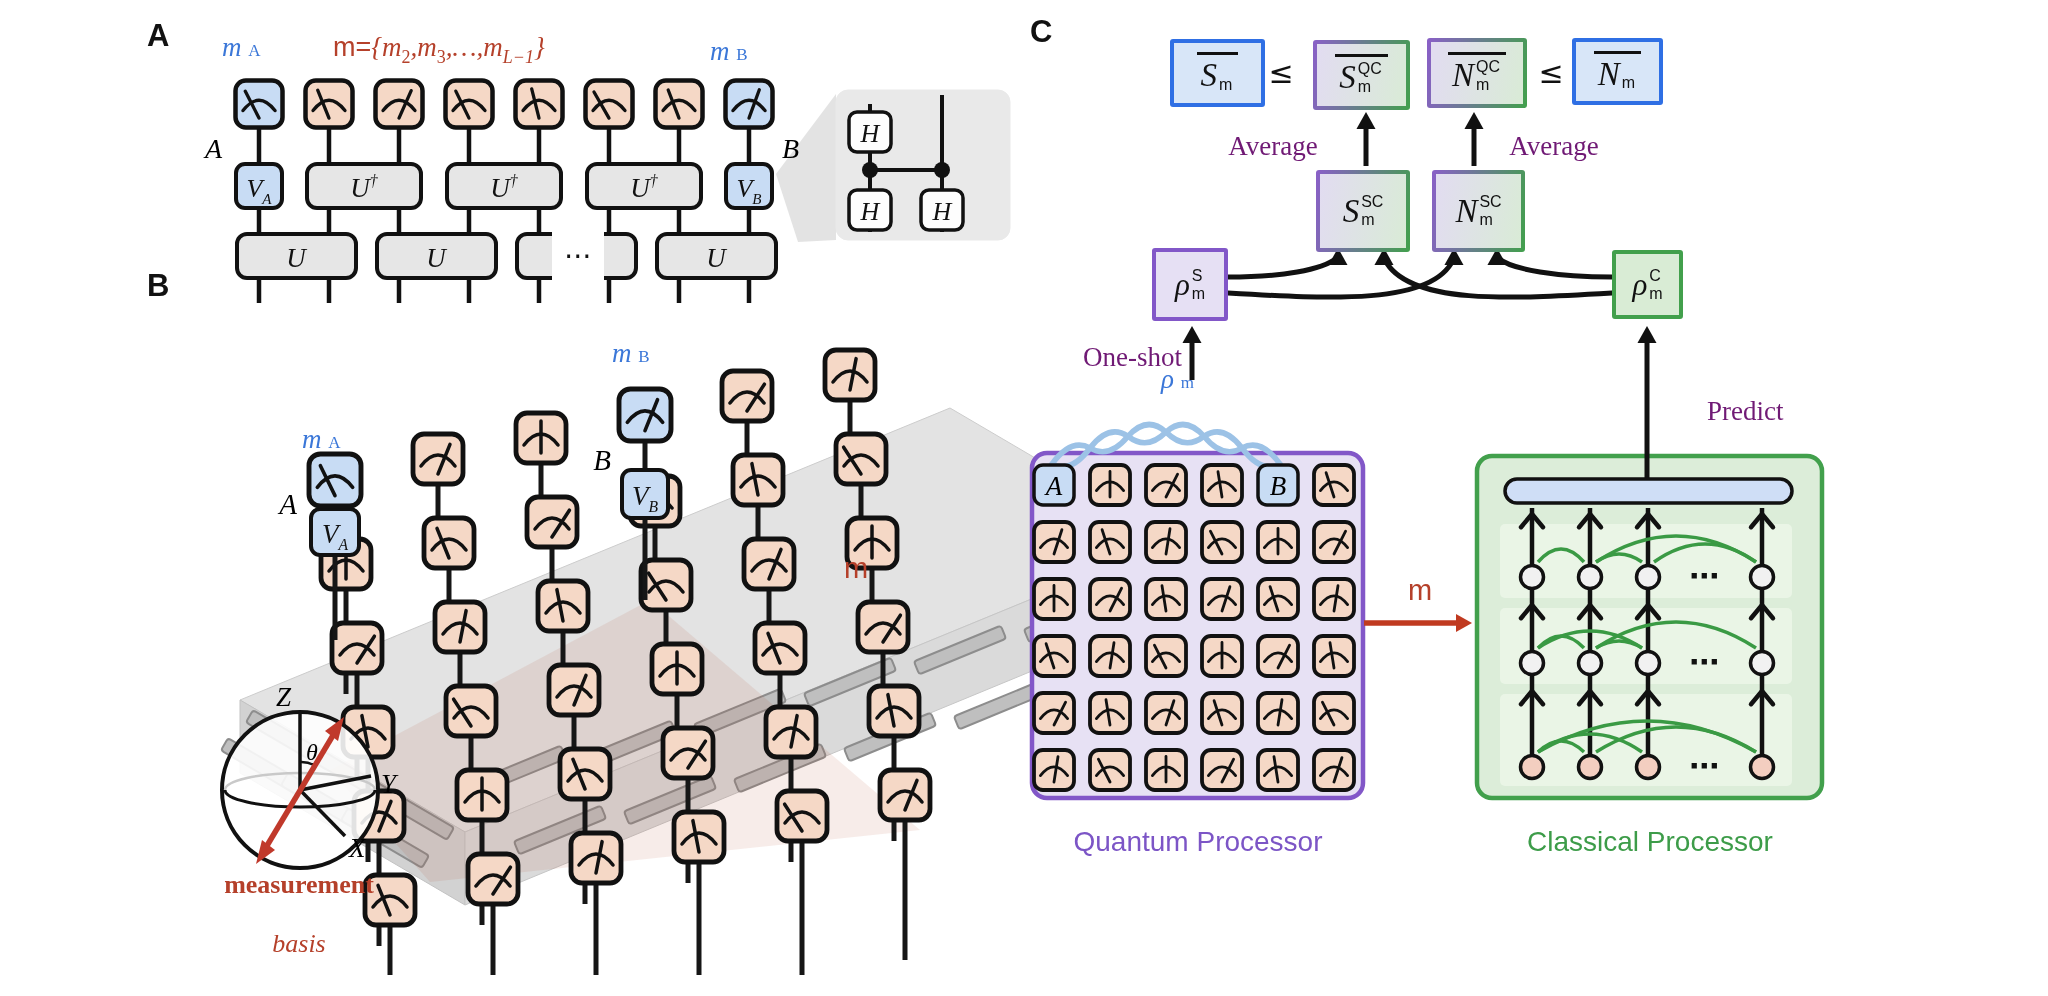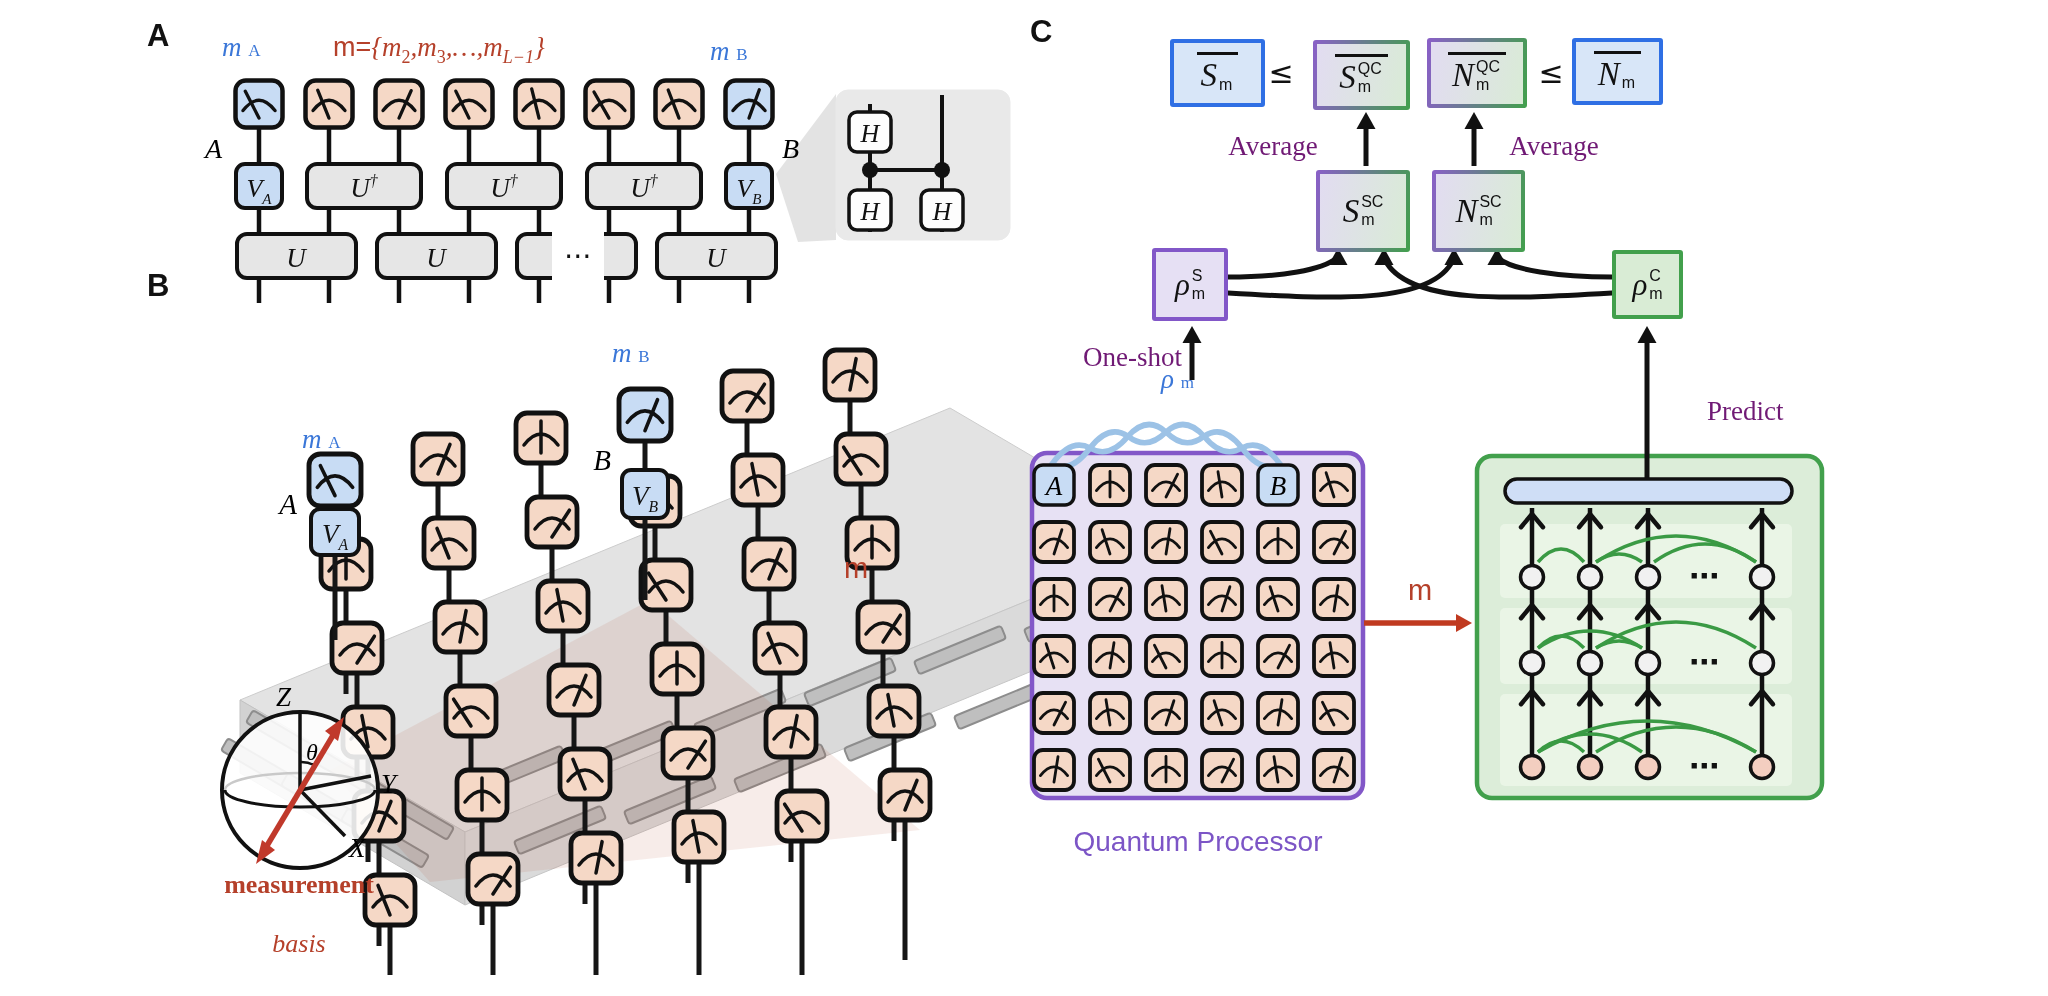--- a/index.html
+++ b/index.html
@@ -779,13 +779,14 @@
           <span class="ssup">C</span>
           <span class="ssub">m</span>
         </span>
       </span>
     </div>
   <div class="ov serif" style="left:1022px;top:342px;width:160px;text-align:right;">One-shot</div>
   <div class="ov mini bluetxt" style="left:1161px;top:364px;width:64px;"><span class="grp"><span>ρ</span><span class="stk"><span class="ssup">&nbsp;</span><span class="ssub">m</span></span></span></div>
   <div class="ov serif" style="left:1660px;top:396px;margin-left:47px;">Predict</div>
   <div class="ov redtxt" style="left:1400px;top:574px;width:40px;font-size:29px;">m</div>
   <div class="ov proctitle qp-title" style="left:1022px;top:802px;width:352px;">Quantum Processor</div>
+  <div class="ov proctitle cp-title" style="left:1474px;top:802px;width:352px;">Classical Processor</div>
 </div>
 
 </body></html>

